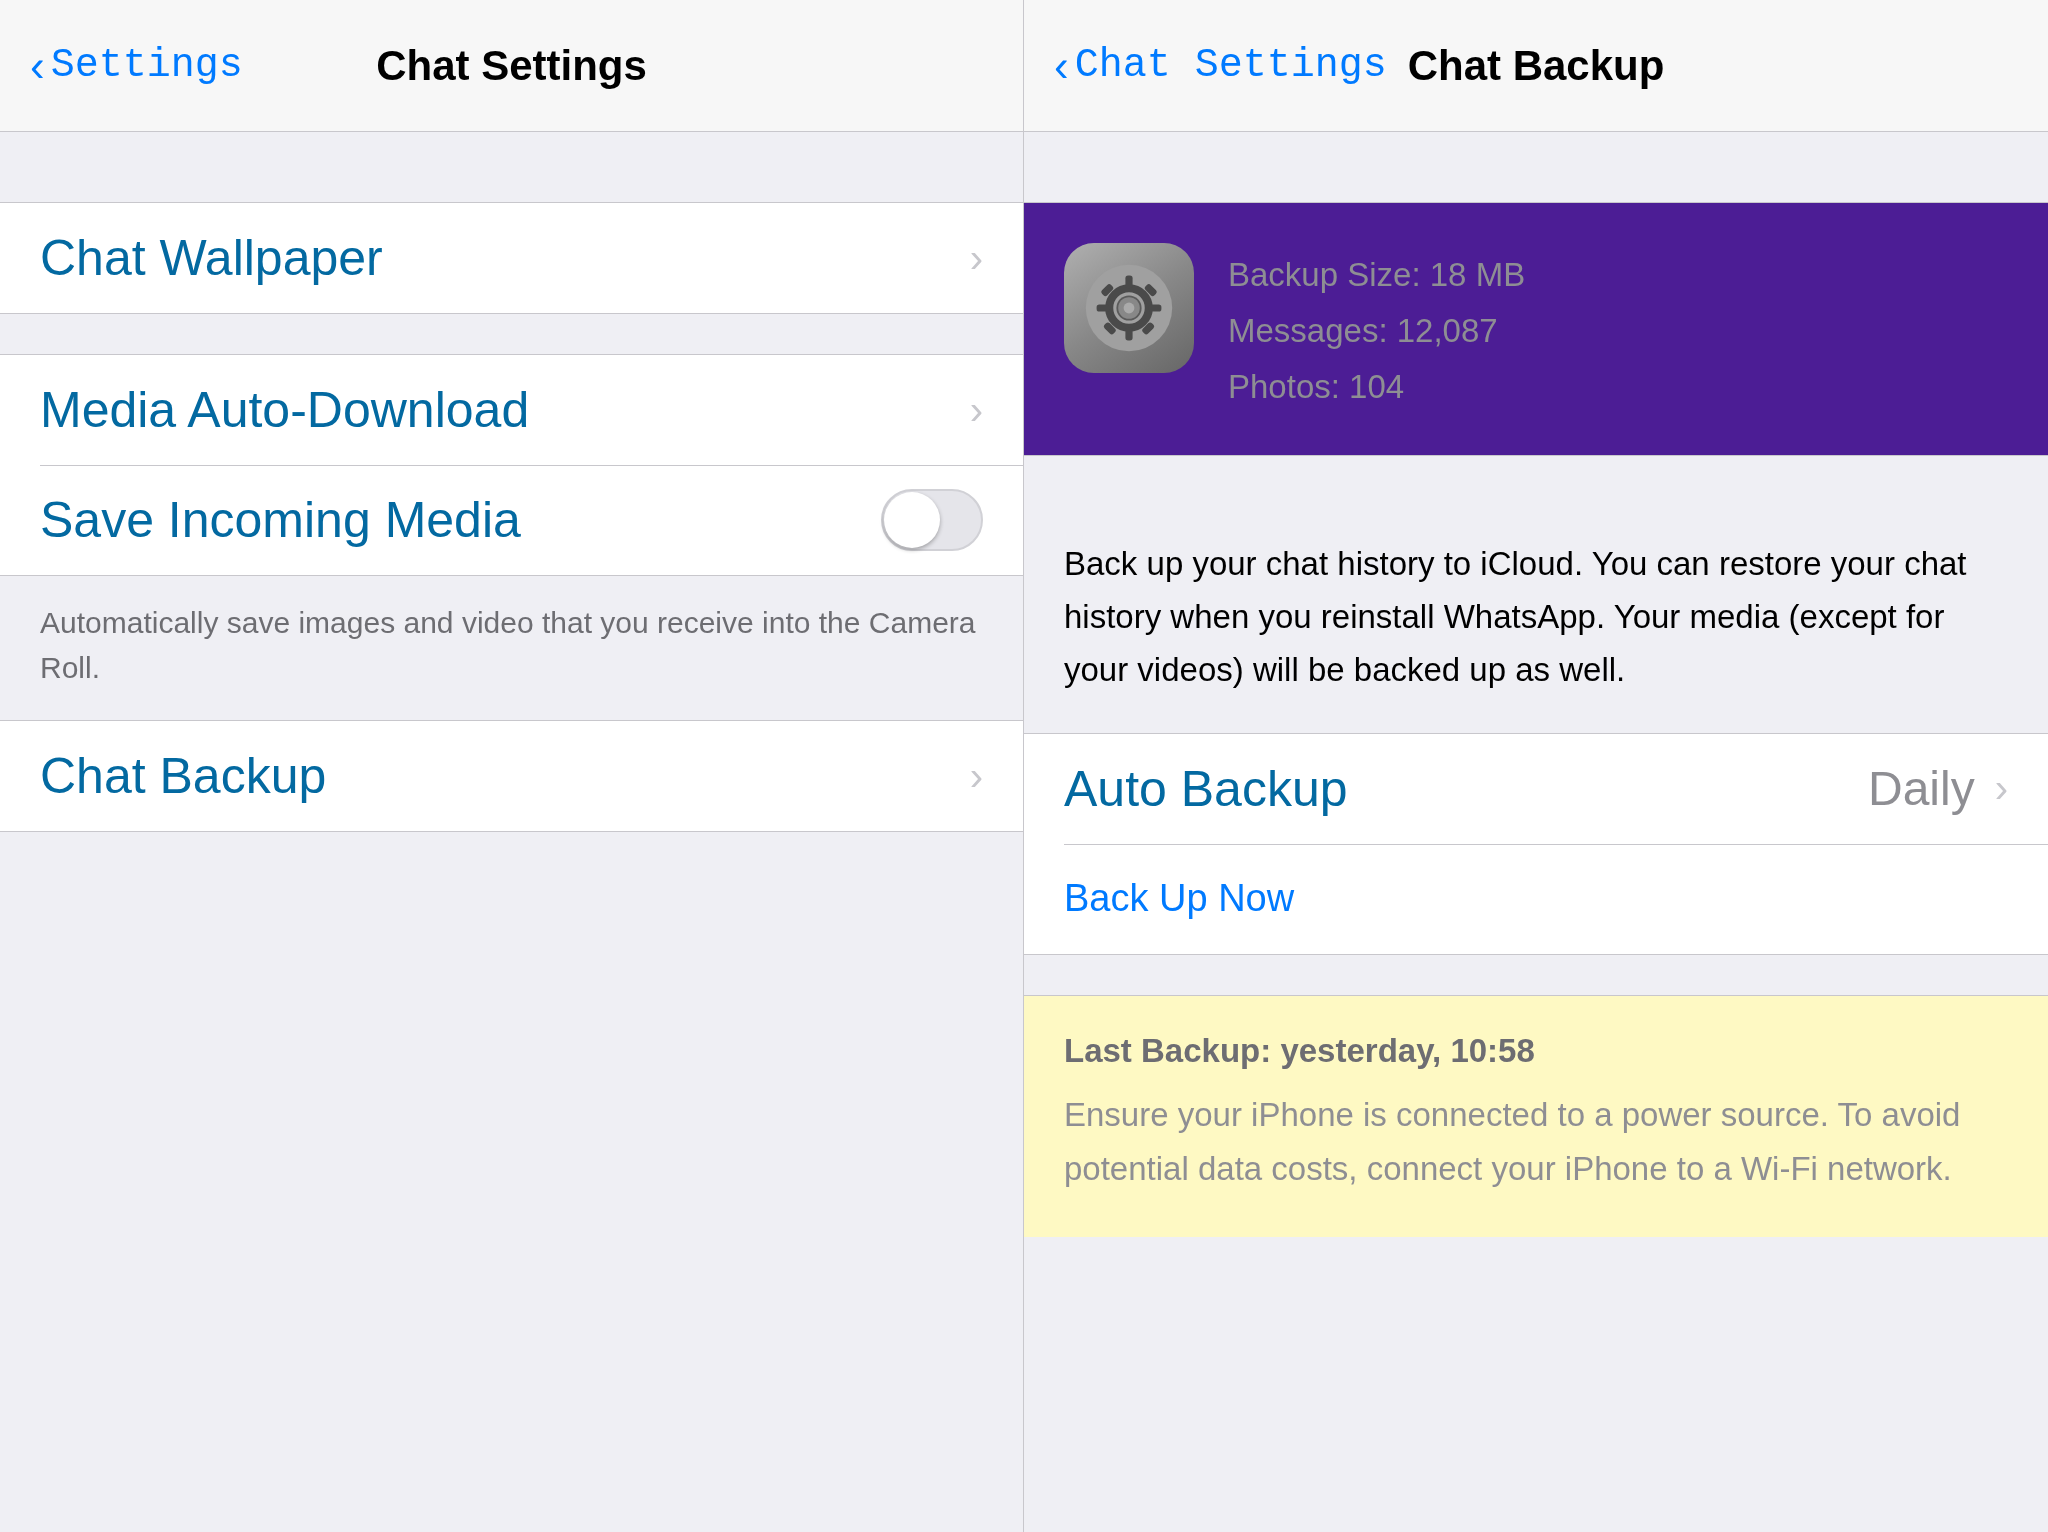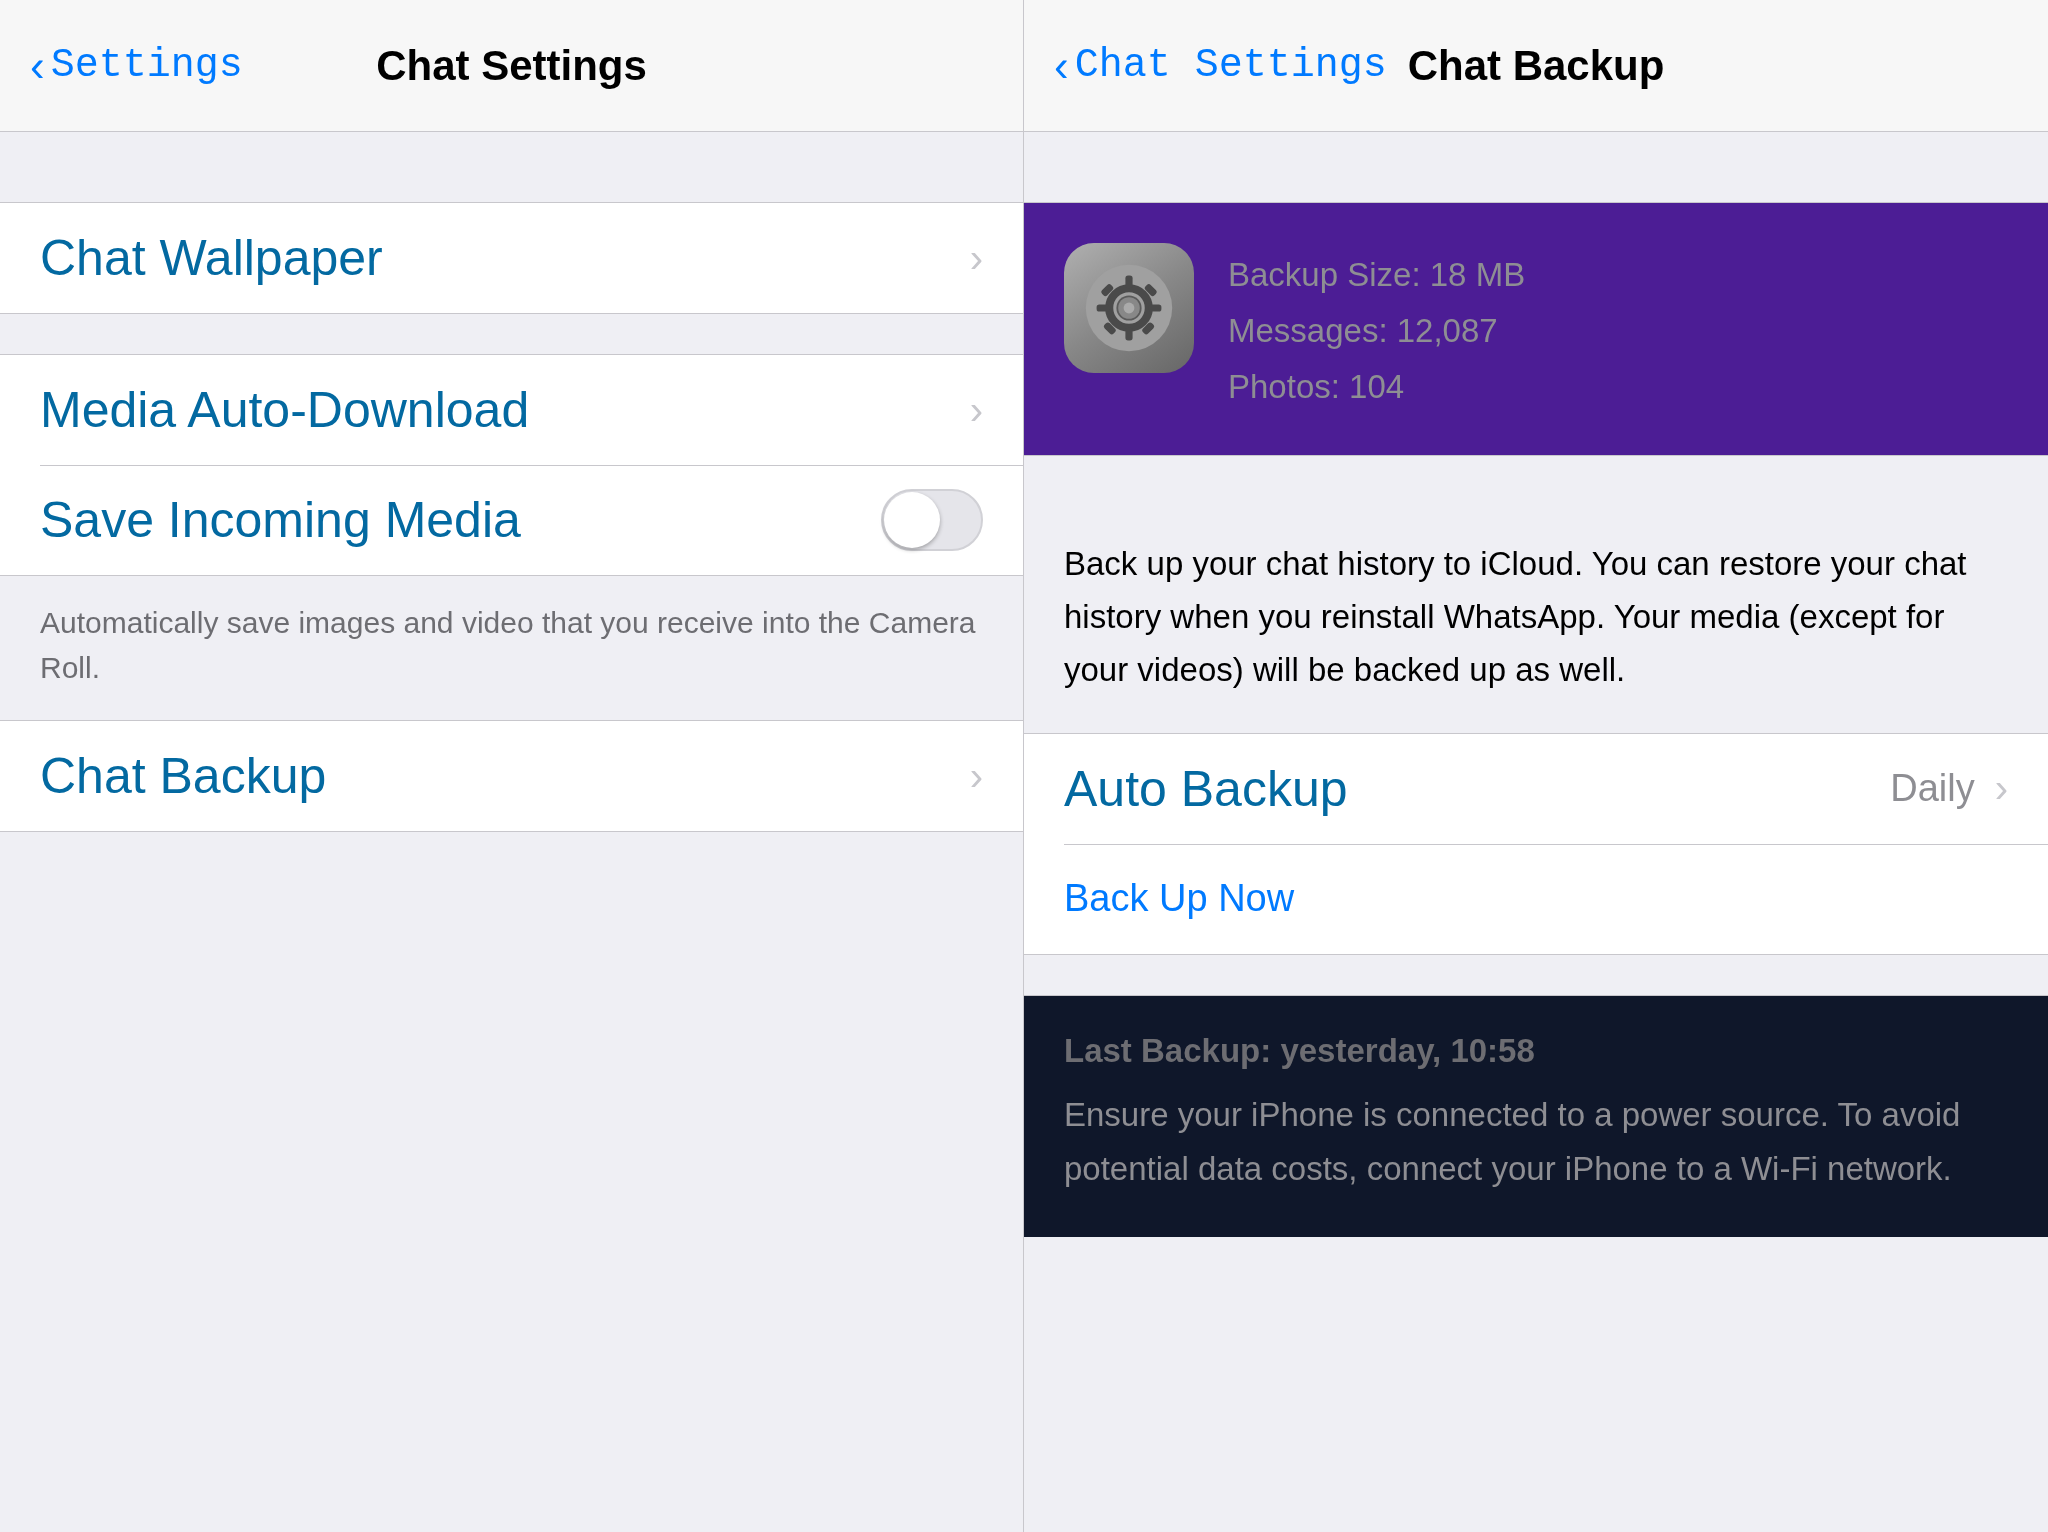--- a/index.html
+++ b/index.html
@@ -111,21 +111,21 @@
     }
 
     .row-chevron {
       color: #c7c7cc;
       font-size: 40px;
       margin-left: 10px;
     }
 
     .row-value {
       color: #8e8e93;
-      font-size: 38px;
+      font-size: 48px;
       margin-right: 10px;
     }
 
     
     .toggle-container {
       display: flex;
       align-items: center;
     }
 
     .toggle {
@@ -215,21 +215,21 @@
       line-height: 1.6;
     }
 
     .action-button-label {
       font-size: 38px;
       color: #007aff;
       cursor: pointer;
     }
 
     .last-backup-section {
-      background: #0f172a;
+      background: #fef9c3;
       border-top: 1px solid #c8c7cc;
       padding: 36px 40px 40px;
     }
 
     .last-backup-title {
       font-size: 33px;
       font-weight: bold;
       color: #6d6d72;
       margin-bottom: 18px;
     }

